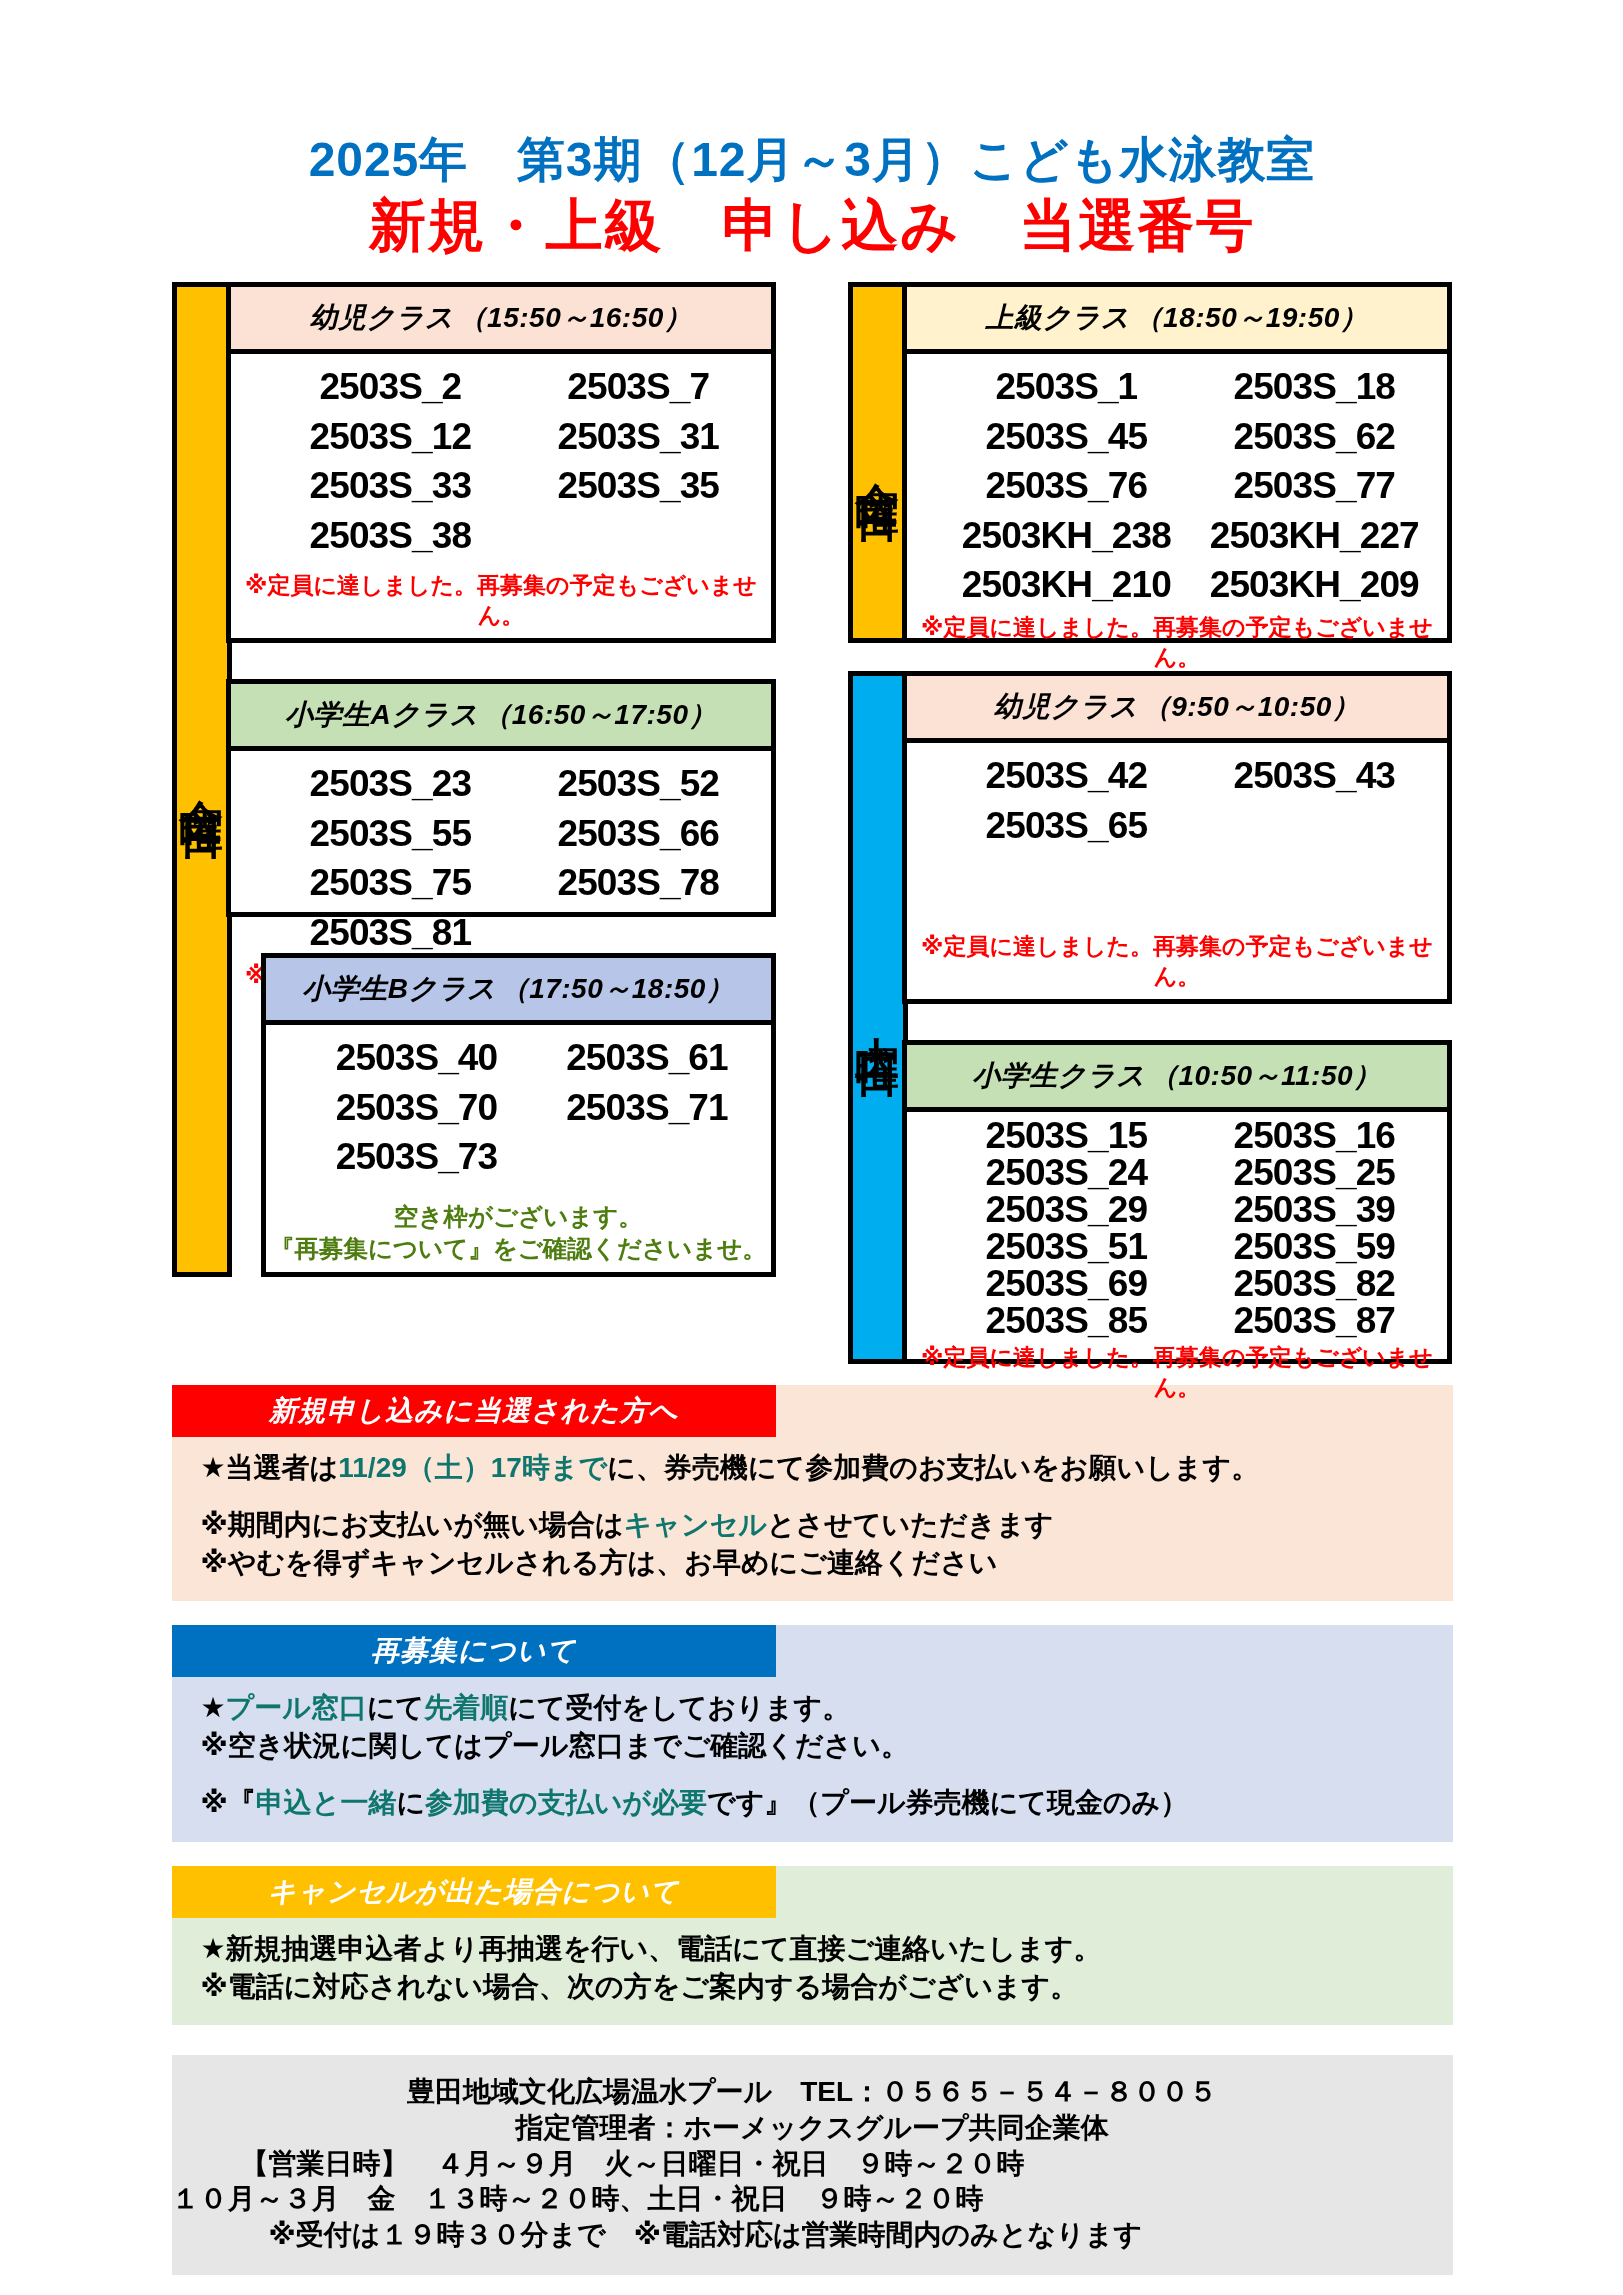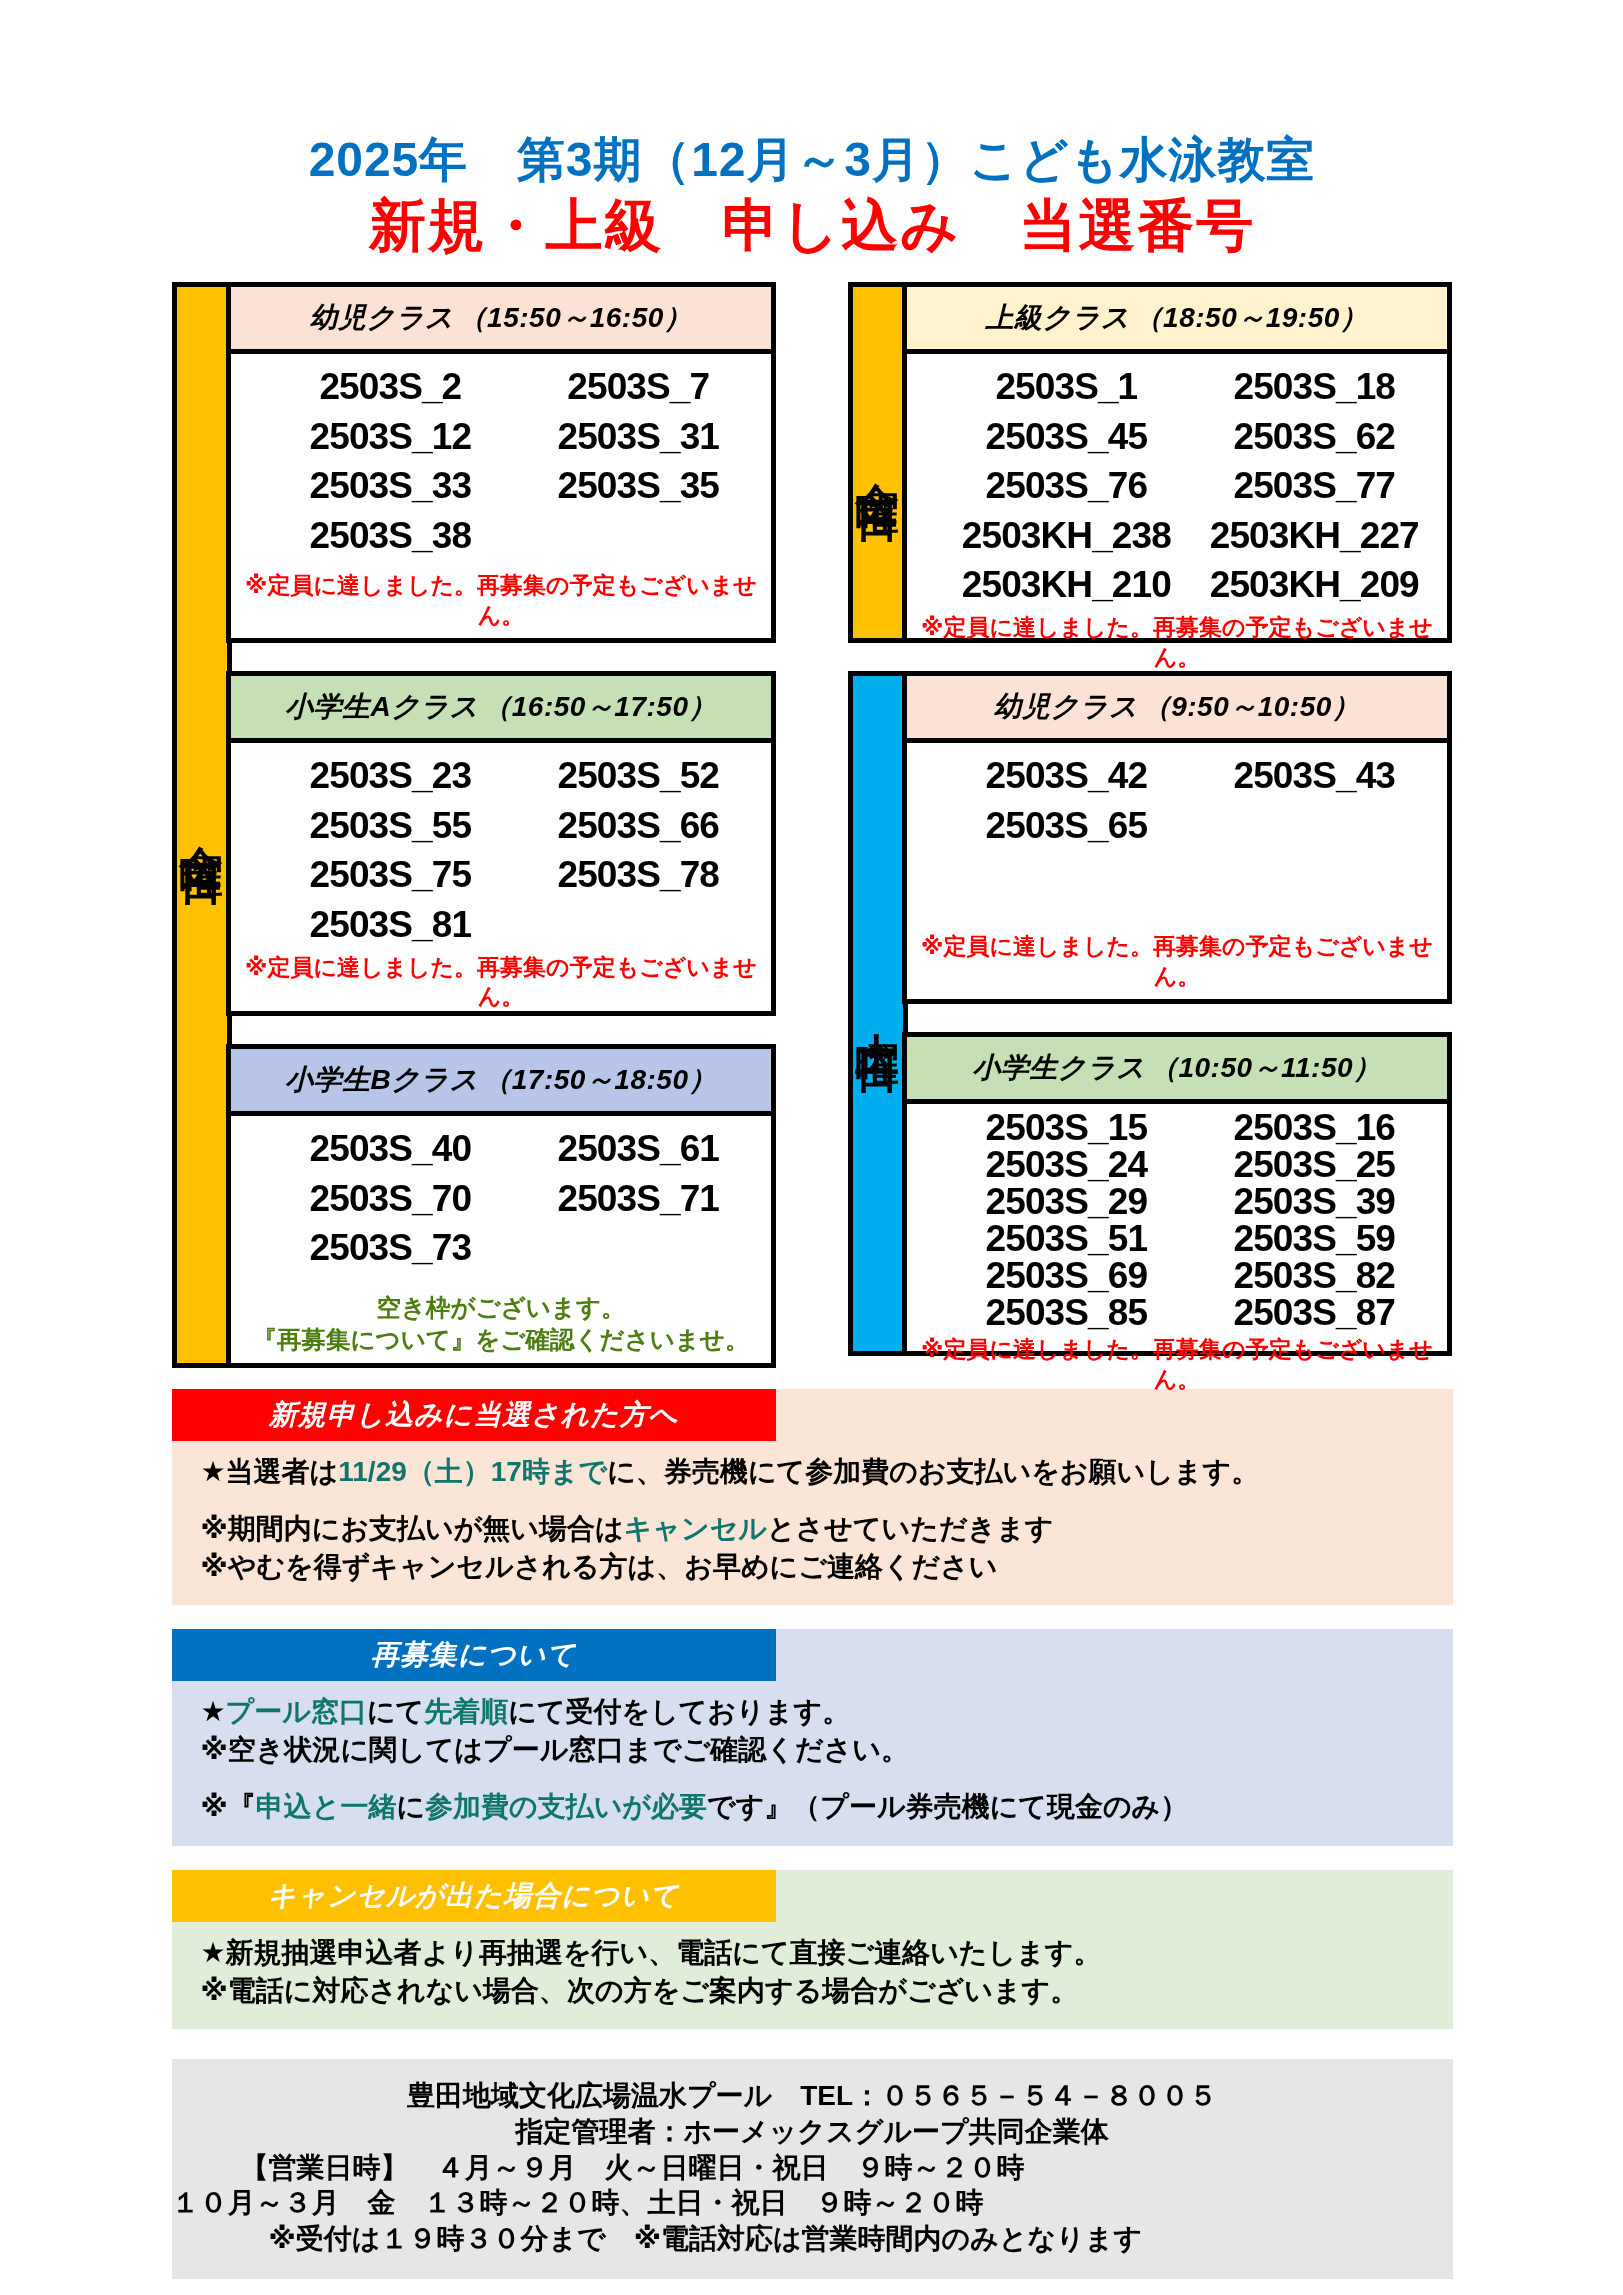--- a/index.html
+++ b/index.html
@@ -18,25 +18,25 @@
   
   .main{width:1281px;margin:21px auto 0;display:flex;gap:72px;align-items:flex-start;}
   .col{display:flex;flex-direction:column;}
   .col.left{width:604px;}
   .col.right{width:604px;gap:28px;}
   .day-group{display:flex;align-items:stretch;}
   .day-bar{width:50px;border:5.1px solid #000;flex-shrink:0;display:flex;align-items:center;justify-content:center;}
   .day-bar.gold{background:#FFC000;}
   .day-bar.sky{background:#00AEEF;}
   .day-label{writing-mode:vertical-rl;text-orientation:upright;font-weight:900;font-size:44px;letter-spacing:10.2px;line-height:1;}
-  .box-stack{display:flex;flex-direction:column;gap:28px;margin-left:-5.1px;flex:1;}
+  .box-stack{display:flex;flex-direction:column;gap:36px;margin-left:-5.1px;flex:1;align-items:flex-end;}
 
   .box{border:5.1px solid #000;background:#fff;display:flex;flex-direction:column;box-sizing:border-box;}
   .col.left .box-stack .box:nth-child(1){height:361px;}
-  .col.left .box-stack .box:nth-child(2){height:345px;}
+  .col.left .box-stack .box:nth-child(2){height:238px;}
   .col.left .box-stack .box:nth-child(3){height:324px;}
   .single-box-slot .box{height:361px;}
   .sat-stack .box:nth-child(1){height:333px;}
   .sat-stack .box:nth-child(2){height:324px;}
 
   .box-hdr{border-bottom:5.1px solid #000;text-align:center;font-weight:900;font-style:italic;
            font-size:28px;padding:12px 2.8px;white-space:nowrap;letter-spacing:0.5px;}
   .hdr-time{margin-left:4.6px;}
   .nums{display:grid;grid-template-columns:1fr 1fr;padding:10.2px 8.3px 0 35px;row-gap:2.8px;}
   .num{font-size:37px;font-weight:700;letter-spacing:-0.9px;line-height:1.26;text-align:center;white-space:nowrap;}

